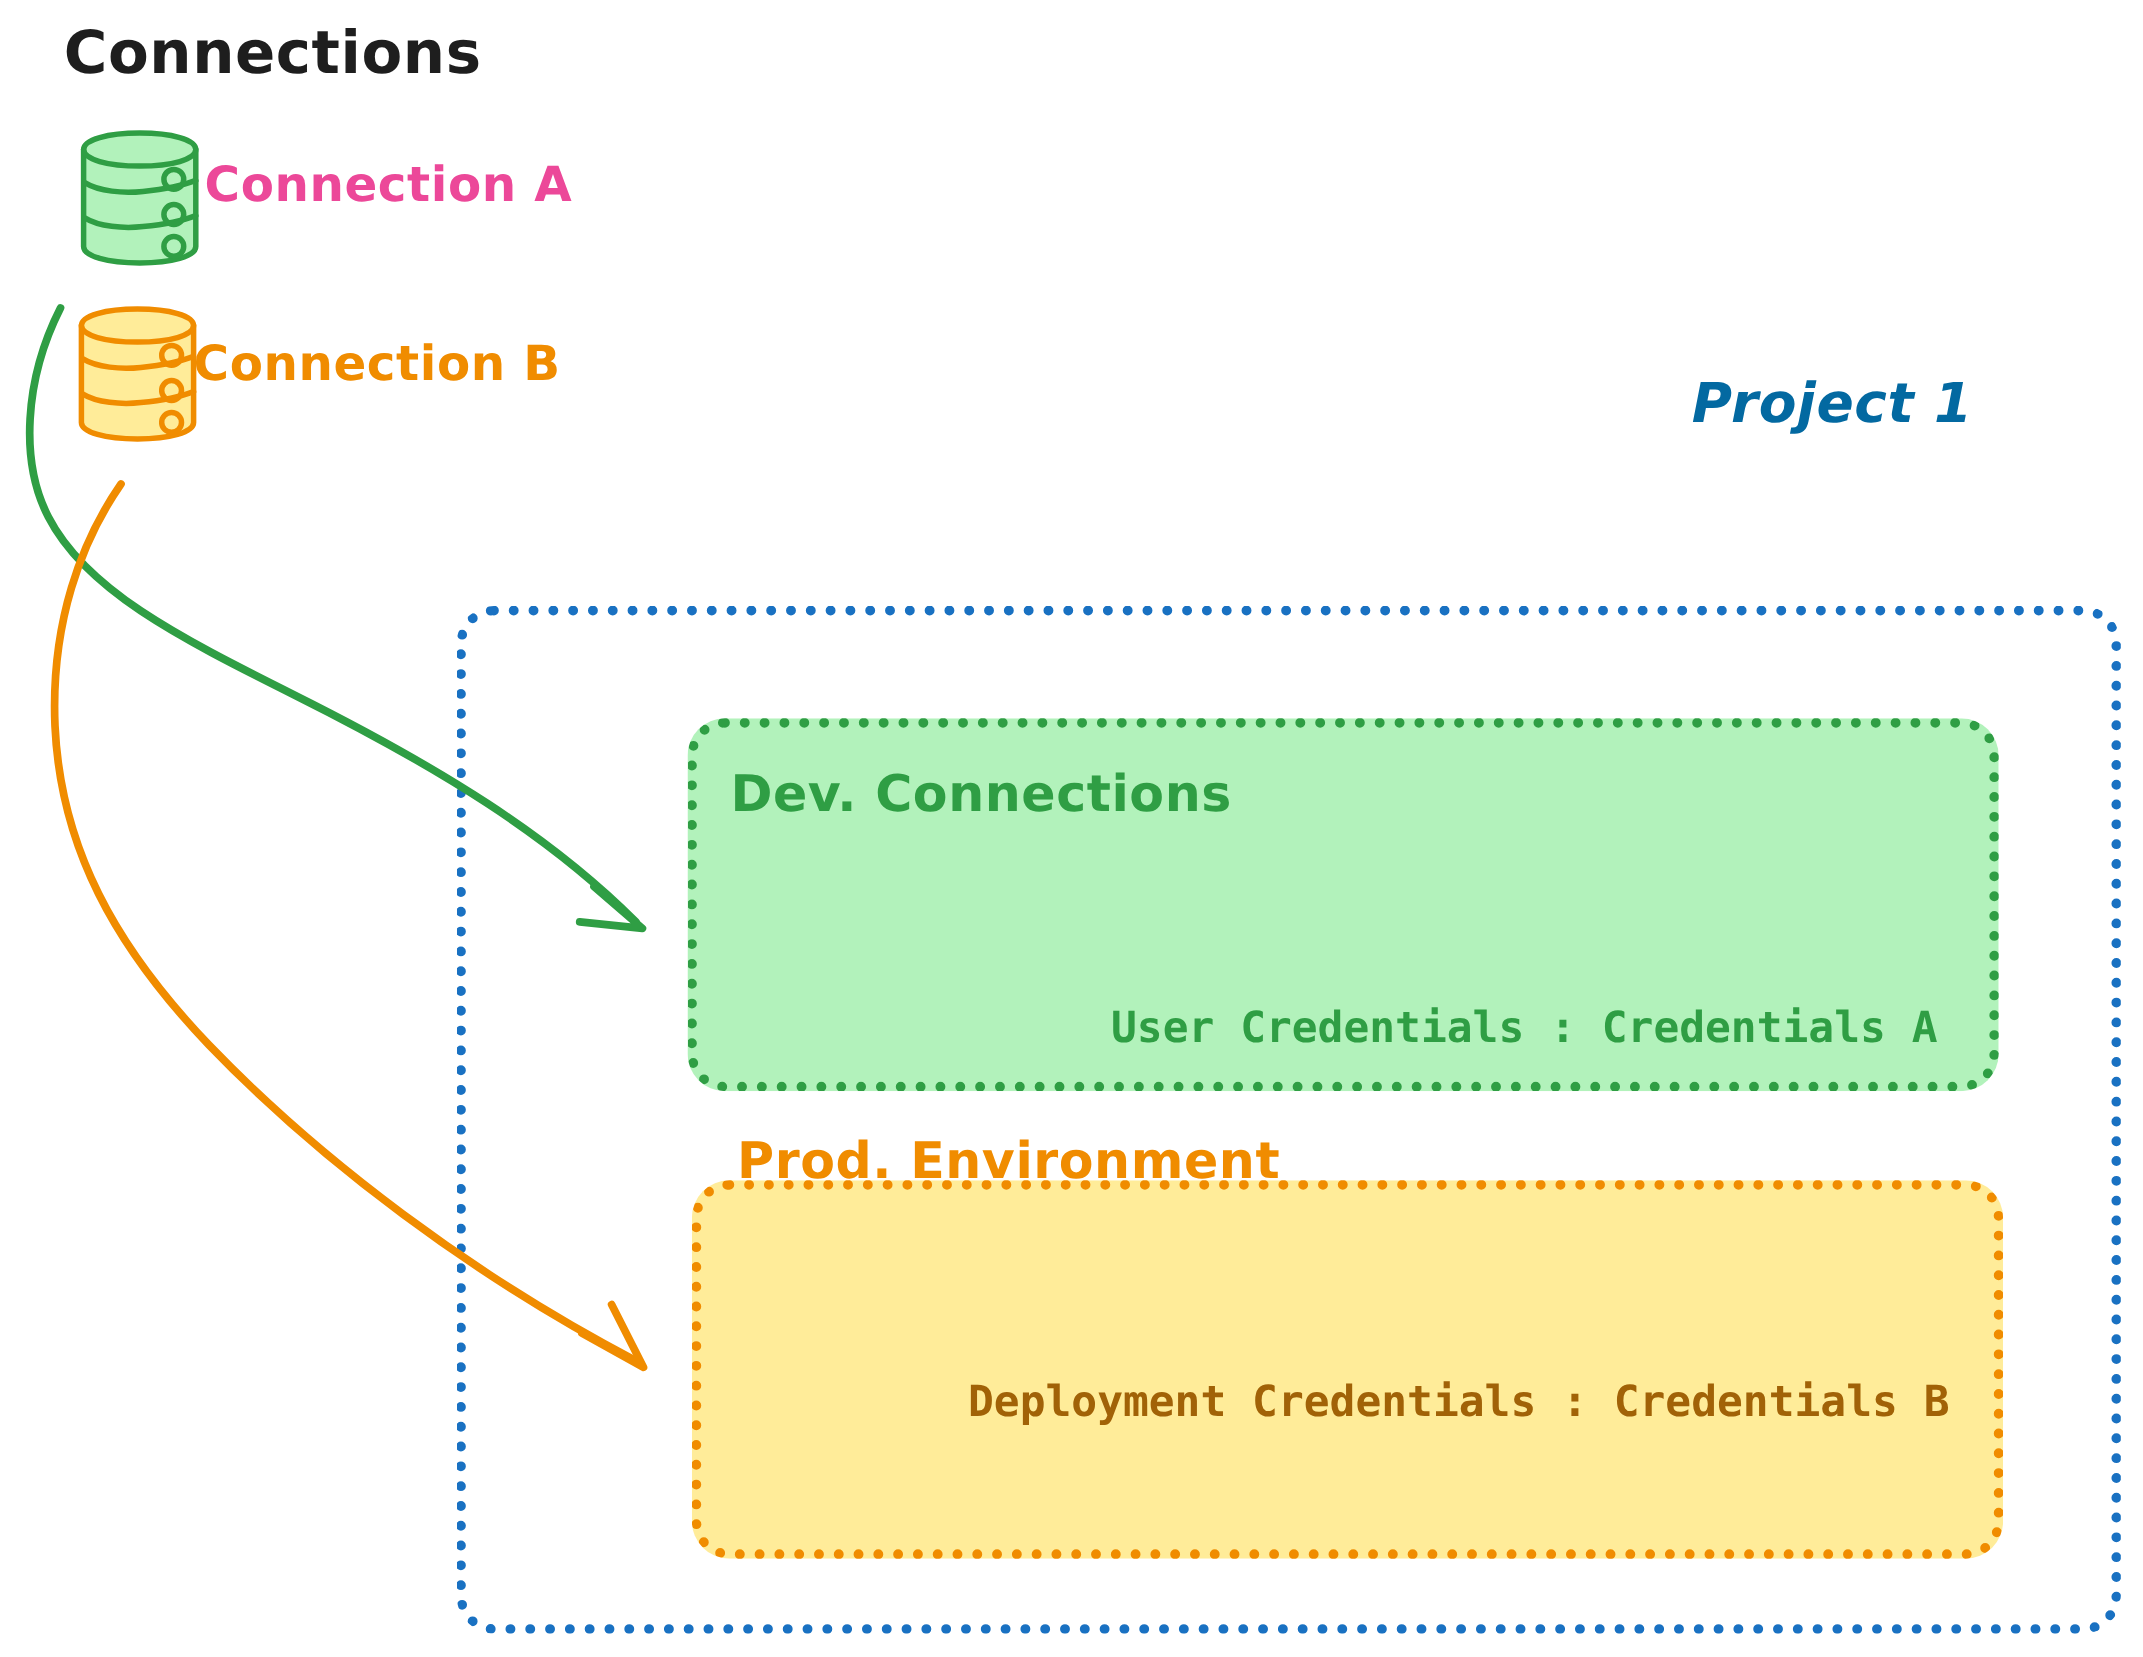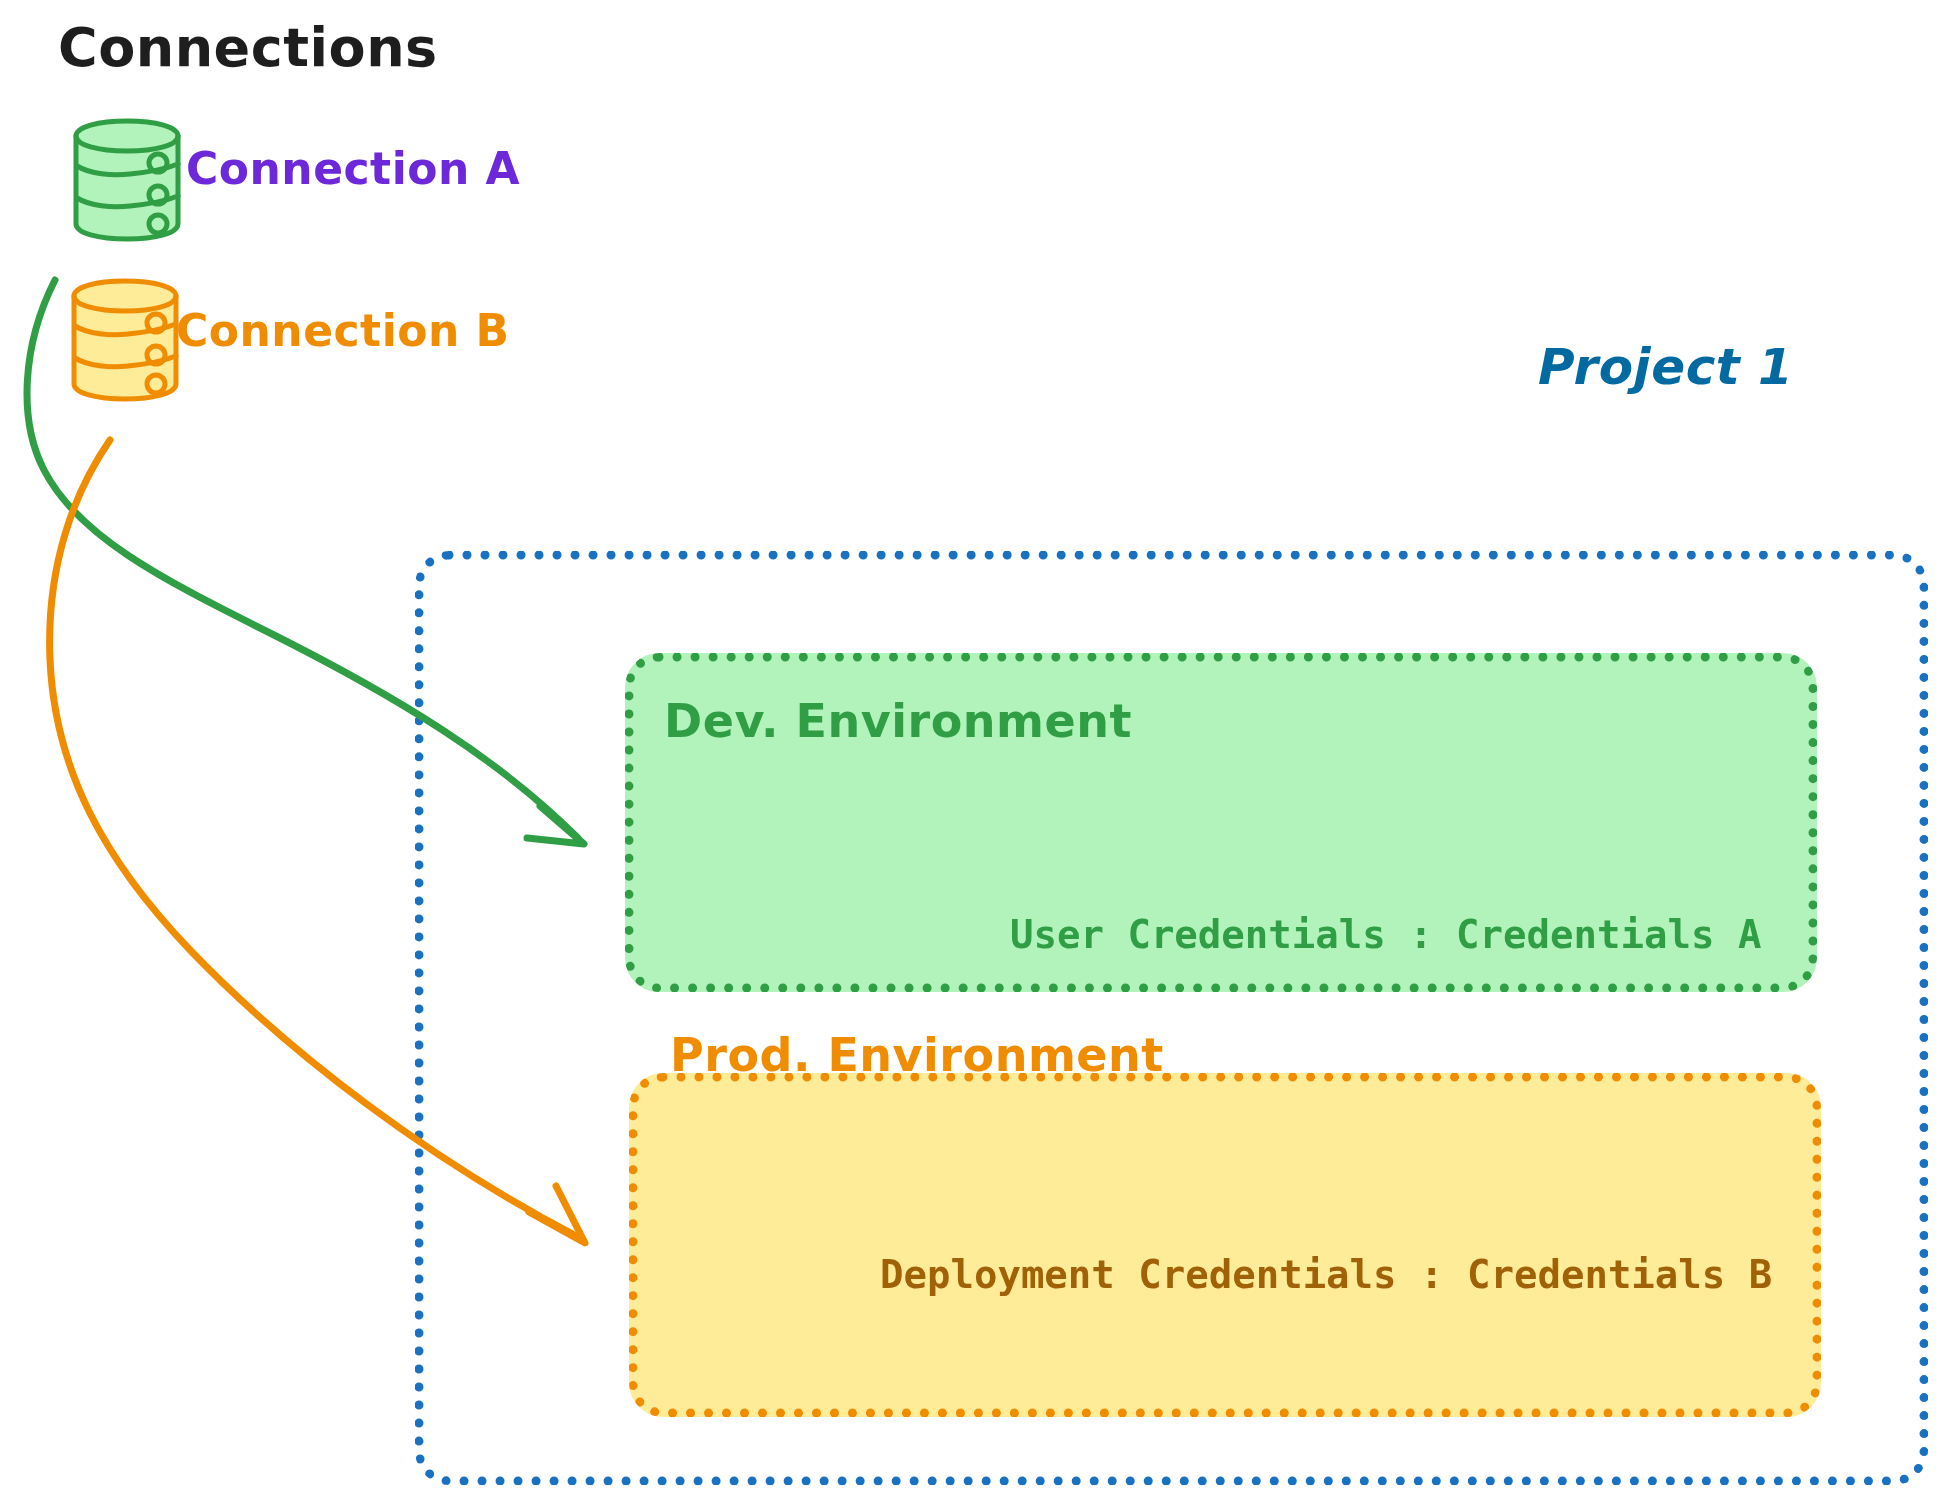--- a/index.html
+++ b/index.html
@@ -39,21 +39,21 @@
   #title-connections {
     left: 58px;
     top: 16px;
     font-size: 54px;
     color: #1e1e1e;
   }
   #label-connection-a {
     left: 186px;
     top: 143px;
     font-size: 44px;
-    color: #6d28d9;
+    color: #ec4899;
   }
   #label-connection-b {
     left: 176px;
     top: 305px;
     font-size: 44px;
     color: #f08c00;
     text-align: center;
   }
   #label-project-1 {
     left: 1538px;
@@ -185,21 +185,21 @@
   </svg>
 
   <div class="abs hand" id="title-connections">Connections</div>
 
   <div class="abs hand" id="label-connection-a">Connection A</div>
 
   <div class="abs hand" id="label-connection-b">Connection B</div>
 
   <div class="abs hand" id="label-project-1">Project 1</div>
 
-  <div class="abs hand" id="label-dev-env">Dev. Environment</div>
+  <div class="abs hand" id="label-dev-env">Dev. Connections</div>
 
   <div class="abs mono" id="text-dev-credentials">User Credentials : Credentials A</div>
 
   <div class="abs hand" id="label-prod-env">Prod. Environment</div>
 
   <div class="abs mono" id="text-prod-credentials">Deployment Credentials : Credentials B</div>
 
 </div>
 
 </body></html>

